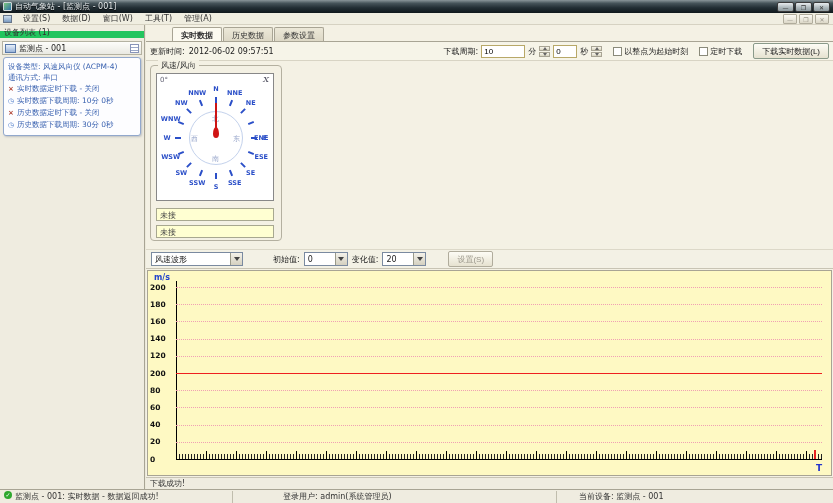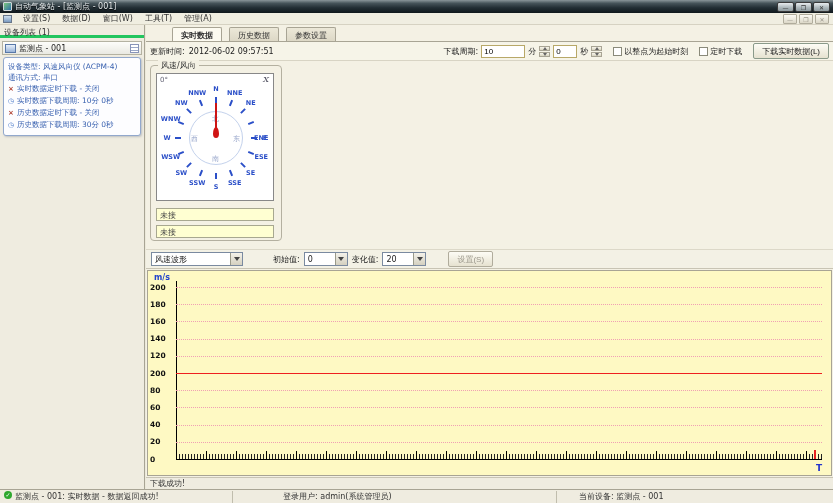--- a/index.html
+++ b/index.html
@@ -24,38 +24,38 @@
   .mdiicon { width:9px; height:8px; background:linear-gradient(180deg,#cfe0ee,#7a9ac0);
     border:1px solid #68768a; margin:0 5px 0 1px; }
   .menuitem { padding:1px 6px; }
   .mdibtns { margin-left:auto; display:flex; gap:2px; padding-right:2px; }
   .mbtn { width:14px; height:10px; background:linear-gradient(180deg,#fbfaf4,#dcd8c8);
     border:1px solid #b0ac9c; color:#9a968a; font-size:6px; line-height:9px; text-align:center; border-radius:1px; }
 
   
   .sidebar { position:absolute; top:25px; left:0; width:145px; height:464px; background:#efece0;
     border-right:1px solid #a8a494; }
-  .sb-header { height:13px; padding:2px 4px; font-size:8px; color:#333; border-bottom:3px solid #22c55e; }
+  .sb-header { height:13px; padding:2px 4px; font-size:8px; color:#333; border-bottom:7px solid #22c55e; }
   .tree-item { margin:3px 2px 2px 2px; height:14px; display:flex; align-items:center; gap:3px; padding:0 2px;
     background:linear-gradient(180deg,#fdfdfa,#e9e9e2); border:1px solid #b4b2a2; font-size:8px; color:#222; }
   .devicon { width:11px; height:9px; background:linear-gradient(180deg,#e8f0fa,#9ab4d8);
     border:1px solid #5878a8; }
   .collapse { margin-left:auto; width:9px; height:9px; border:1px solid #8894b8; background:
     repeating-linear-gradient(180deg,#fff 0 2px,#9aa8c8 2px 3px); }
   .infobox { margin:2px 3px; border:1px solid #92a8cc; border-radius:3px; background:#fdfdff;
     box-shadow:1px 1px 2px rgba(120,130,150,.4); padding:3px 3px 4px 4px; font-size:7.5px;
     color:#3a62b0; line-height:11px; }
   .inforow { white-space:nowrap; overflow:hidden; }
   .mk { display:inline-block; width:9px; font-size:7px; }
   .mk-x { color:#b04030; font-weight:bold; }
   .mk-clock { color:#4878c8; }
 
   
   .main { position:absolute; top:25px; left:146px; width:687px; height:464px; background:#f4f1e4; }
-  .tabstrip { position:absolute; top:2px; left:2px; height:14px; display:flex; gap:7px;padding-left:24px; }
+  .tabstrip { position:absolute; top:2px; left:2px; height:14px; display:flex; gap:1px;padding-left:24px; }
   .tab { padding:2px 8px 1px 8px; font-size:8px; border:1px solid #a8a494; border-bottom:none;
     background:linear-gradient(180deg,#ece8d8,#ddd8c6); color:#333; border-radius:2px 2px 0 0; }
   .tab.active { background:#fcfaf0; font-weight:bold; }
   .tabline { position:absolute; top:16px; left:0; width:687px; height:1px; background:#a8a494; }
 
   .toolbar { position:absolute; top:17px; left:0; width:687px; height:19px; background:#f6f4e8;
     border-bottom:1px solid #d8d4c4; display:flex; align-items:center; font-size:8px; padding:0 4px; }
   .tb-right { margin-left:auto; display:flex; align-items:center; gap:3px; }
   .numbox { height:13px; background:#fff; border:1px solid #b8a868; font-size:8px; padding:1px 2px; }
   .nb-min { width:44px; } .nb-sec { width:24px; }

